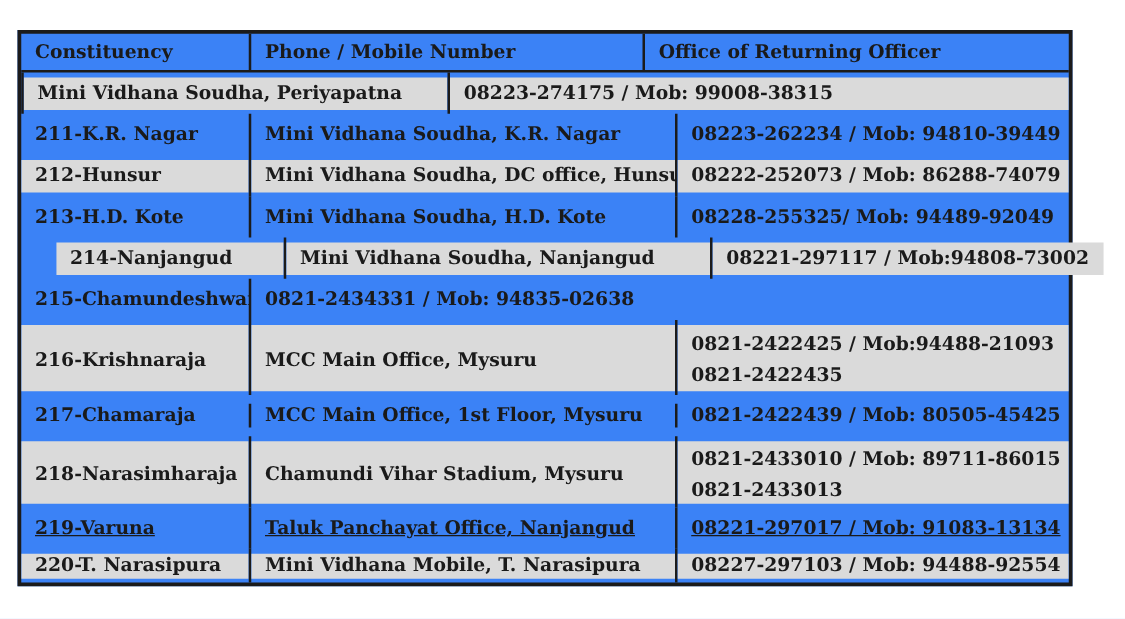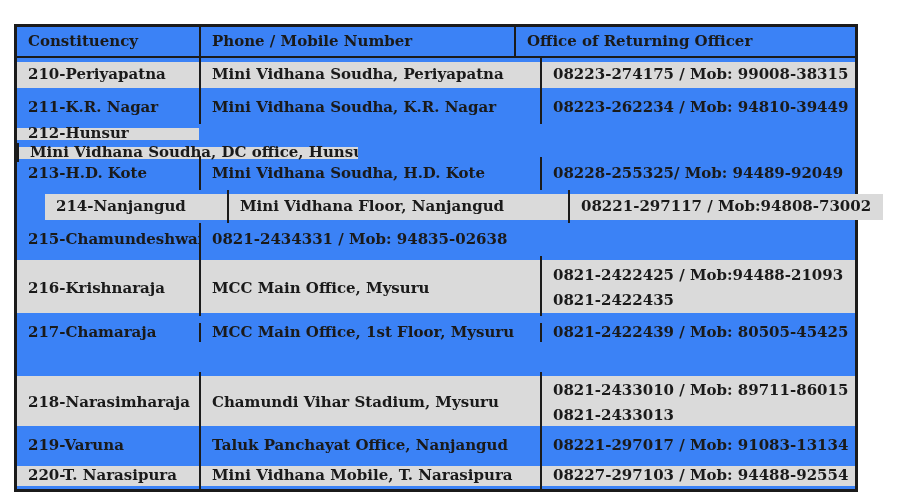--- a/index.html
+++ b/index.html
@@ -78,23 +78,20 @@
     </div>
     <div class="cell c3">
       <span class="txt">Phone / Mobile Number</span>
     </div>
     <div class="cell c2">
       <span class="txt">Office of Returning Officer</span>
     </div>
   </div>
   <div id="rows">
       <div class="row data striped" style="height: 33px;">
-        <div class="cell c1">
-          <span class="txt">210-Periyapatna</span>
-        </div>
         <div class="cell c2">
           <span class="txt">Mini Vidhana Soudha, Periyapatna</span>
         </div>
         <div class="cell c3">
           <span class="txt">
             <div>08223-274175 / Mob: 99008-38315</div>
           </span>
         </div>
       </div>
       <div class="row data" style="height: 33px;">
@@ -103,21 +100,21 @@
         </div>
         <div class="cell c2">
           <span class="txt">Mini Vidhana Soudha, K.R. Nagar</span>
         </div>
         <div class="cell c3">
           <span class="txt">
             <div>08223-262234 / Mob: 94810-39449</div>
           </span>
         </div>
       </div>
-      <div class="row data striped" style="height: 33px; flex-direction: column;">
+      <div class="row data striped" style="height: 33px;">
         <div class="cell c1">
           <span class="txt">212-Hunsur</span>
         </div>
         <div class="cell c2">
           <span class="txt">Mini Vidhana Soudha, DC office, Hunsur</span>
         </div>
         <div class="cell c3">
           <span class="txt">
             <div>08222-252073 / Mob: 86288-74079</div>
           </span>
@@ -134,21 +131,21 @@
           <span class="txt">
             <div>08228-255325/ Mob: 94489-92049</div>
           </span>
         </div>
       </div>
       <div class="row data striped" style="height: 33px; margin-left: 28px;">
         <div class="cell c1">
           <span class="txt">214-Nanjangud</span>
         </div>
         <div class="cell c2">
-          <span class="txt">Mini Vidhana Floor, Nanjangud</span>
+          <span class="txt">Mini Vidhana Soudha, Nanjangud</span>
         </div>
         <div class="cell c3">
           <span class="txt">
             <div>08221-297117 / Mob:94808-73002</div>
           </span>
         </div>
       </div>
       <div class="row data" style="height: 33px;">
         <div class="cell c1">
           <span class="txt">215-Chamundeshwari</span>
@@ -179,35 +176,35 @@
         </div>
         <div class="cell c2">
           <span class="txt">MCC Main Office, 1st Floor, Mysuru</span>
         </div>
         <div class="cell c3">
           <span class="txt">
             <div>0821-2422439 / Mob: 80505-45425</div>
           </span>
         </div>
       </div>
-      <div class="row data striped multiline" style="height: 57px; margin-top: 23px;">
+      <div class="row data striped multiline" style="height: 57px;">
         <div class="cell c1">
           <span class="txt">218-Narasimharaja</span>
         </div>
         <div class="cell c2">
           <span class="txt">Chamundi Vihar Stadium, Mysuru</span>
         </div>
         <div class="cell c3">
           <span class="txt">
             <div>0821-2433010 / Mob: 89711-86015</div>
             <div>0821-2433013</div>
           </span>
         </div>
       </div>
-      <div class="row data" style="height: 33px;">
+      <div class="row data" style="height: 33px; text-decoration: underline;">
         <div class="cell c1">
           <span class="txt">219-Varuna</span>
         </div>
         <div class="cell c2">
           <span class="txt">Taluk Panchayat Office, Nanjangud</span>
         </div>
         <div class="cell c3">
           <span class="txt">
             <div>08221-297017 / Mob: 91083-13134</div>
           </span>

